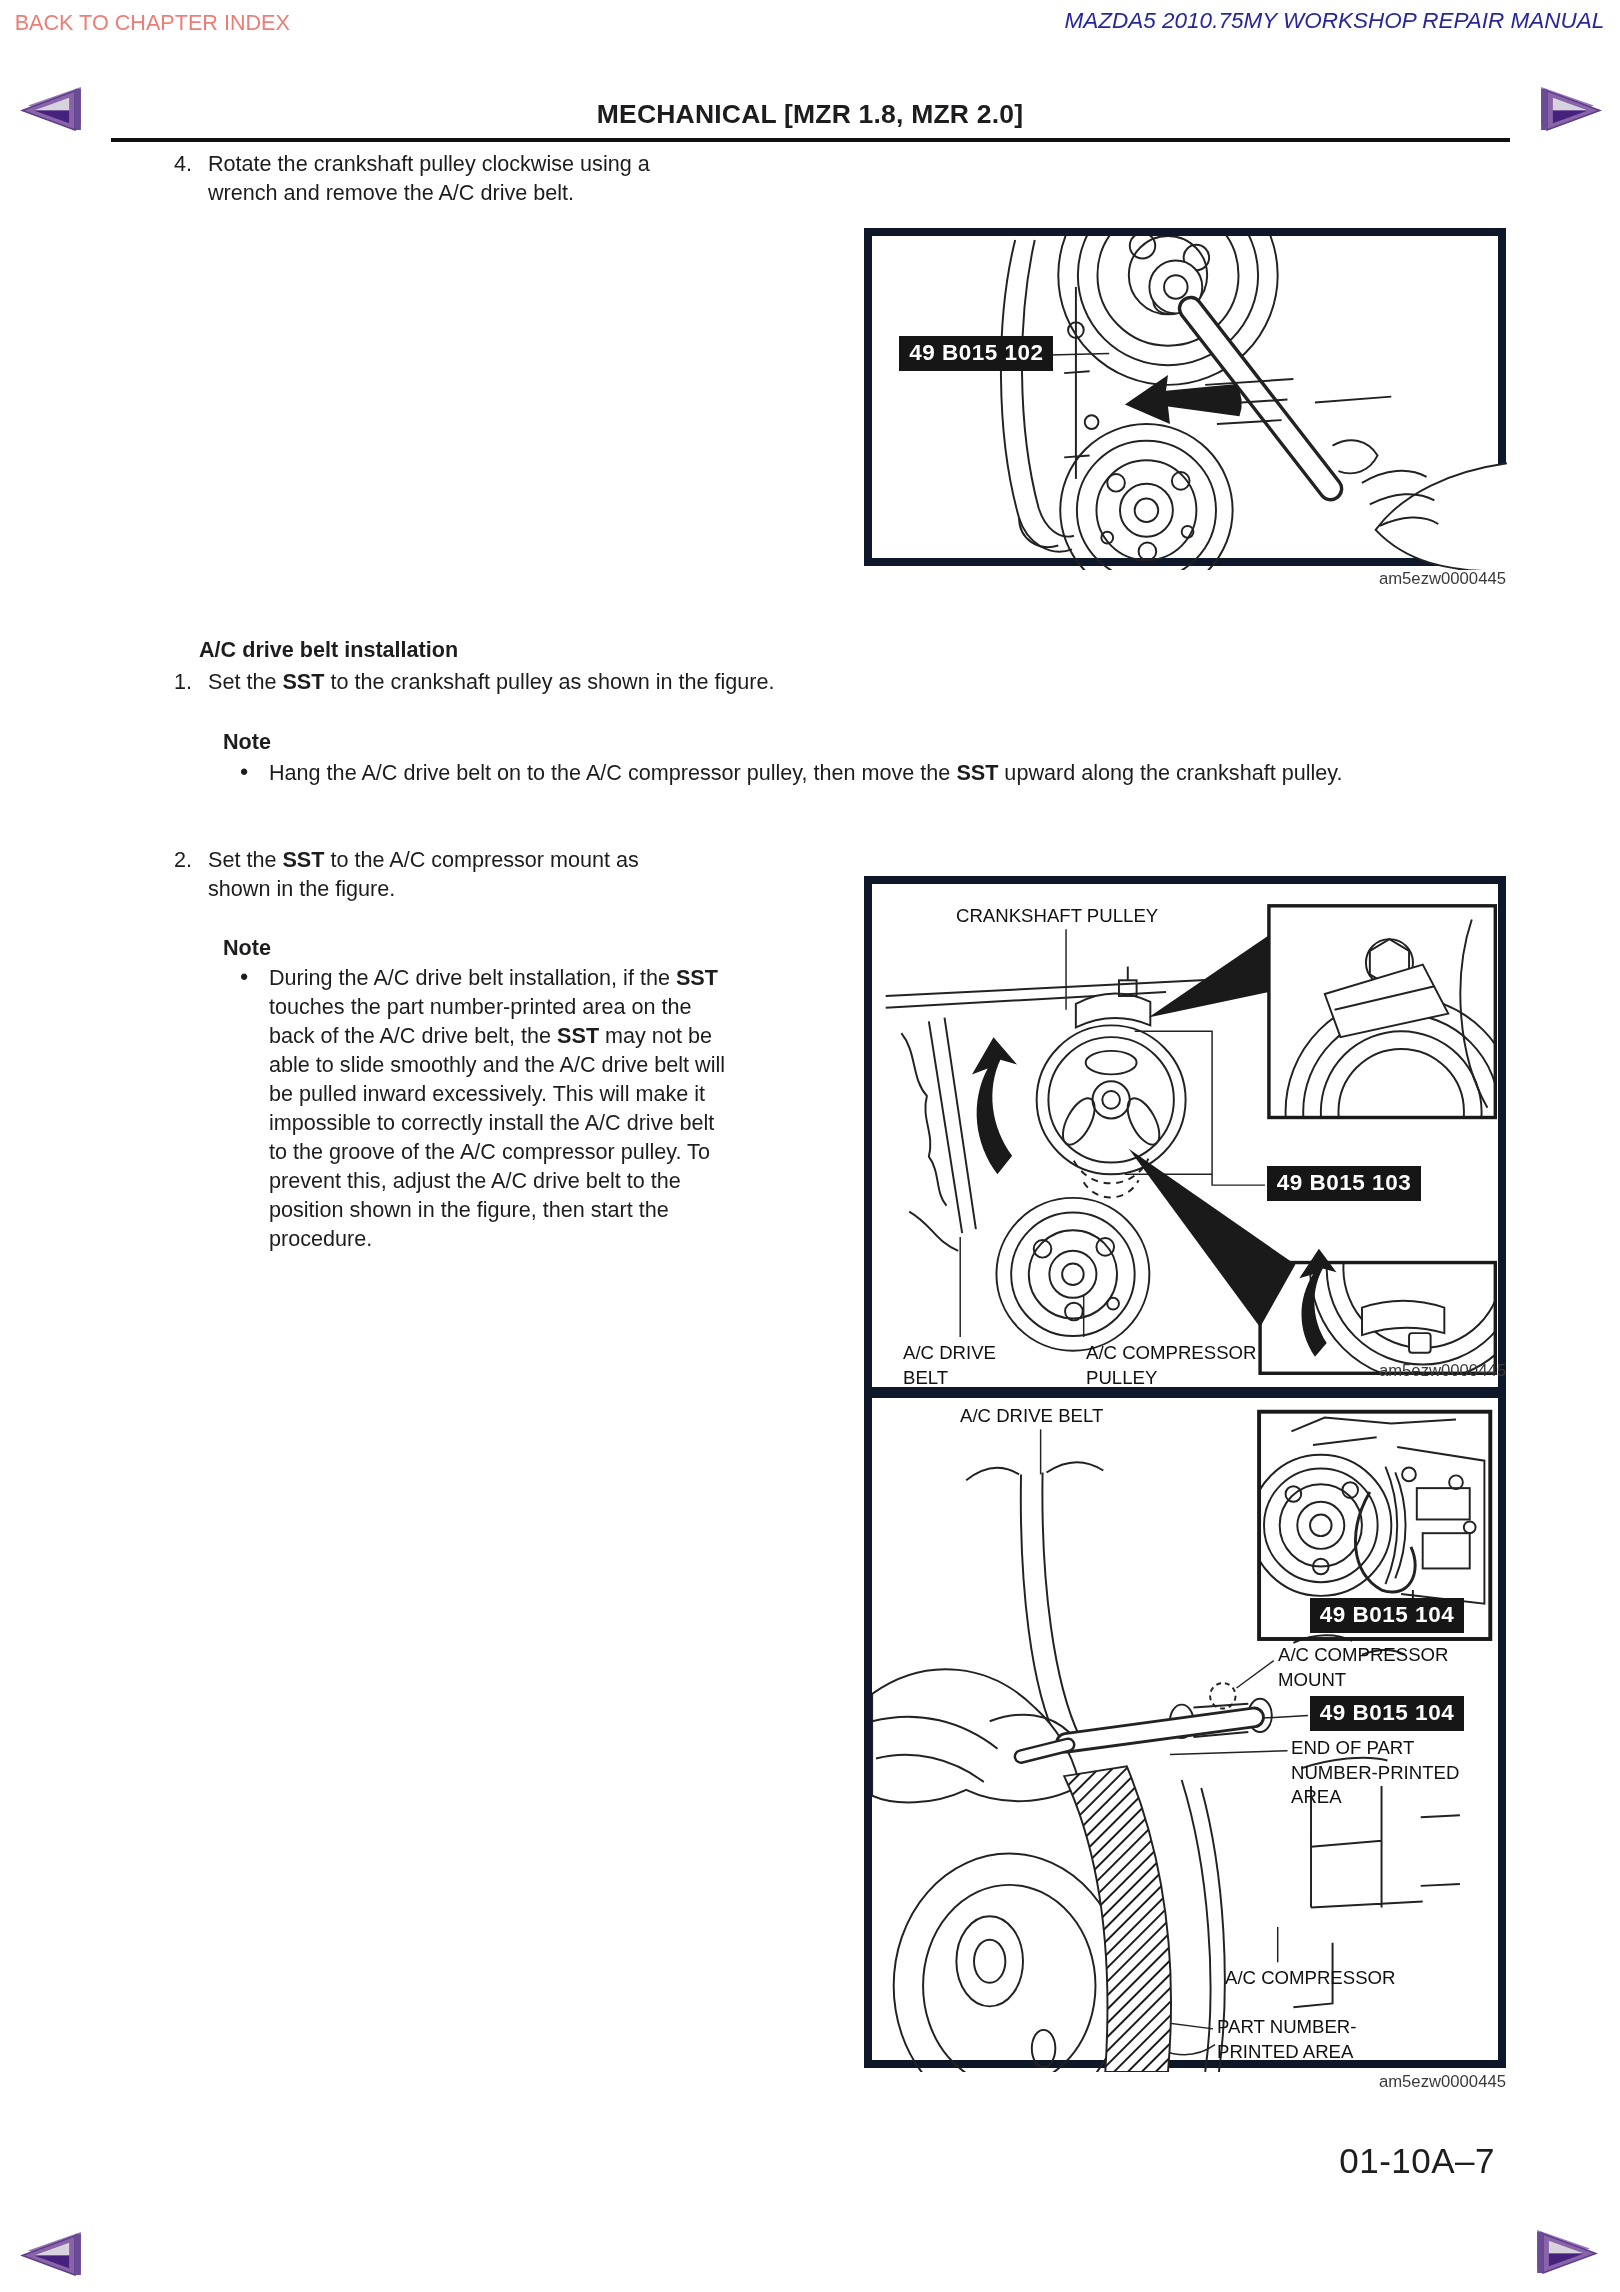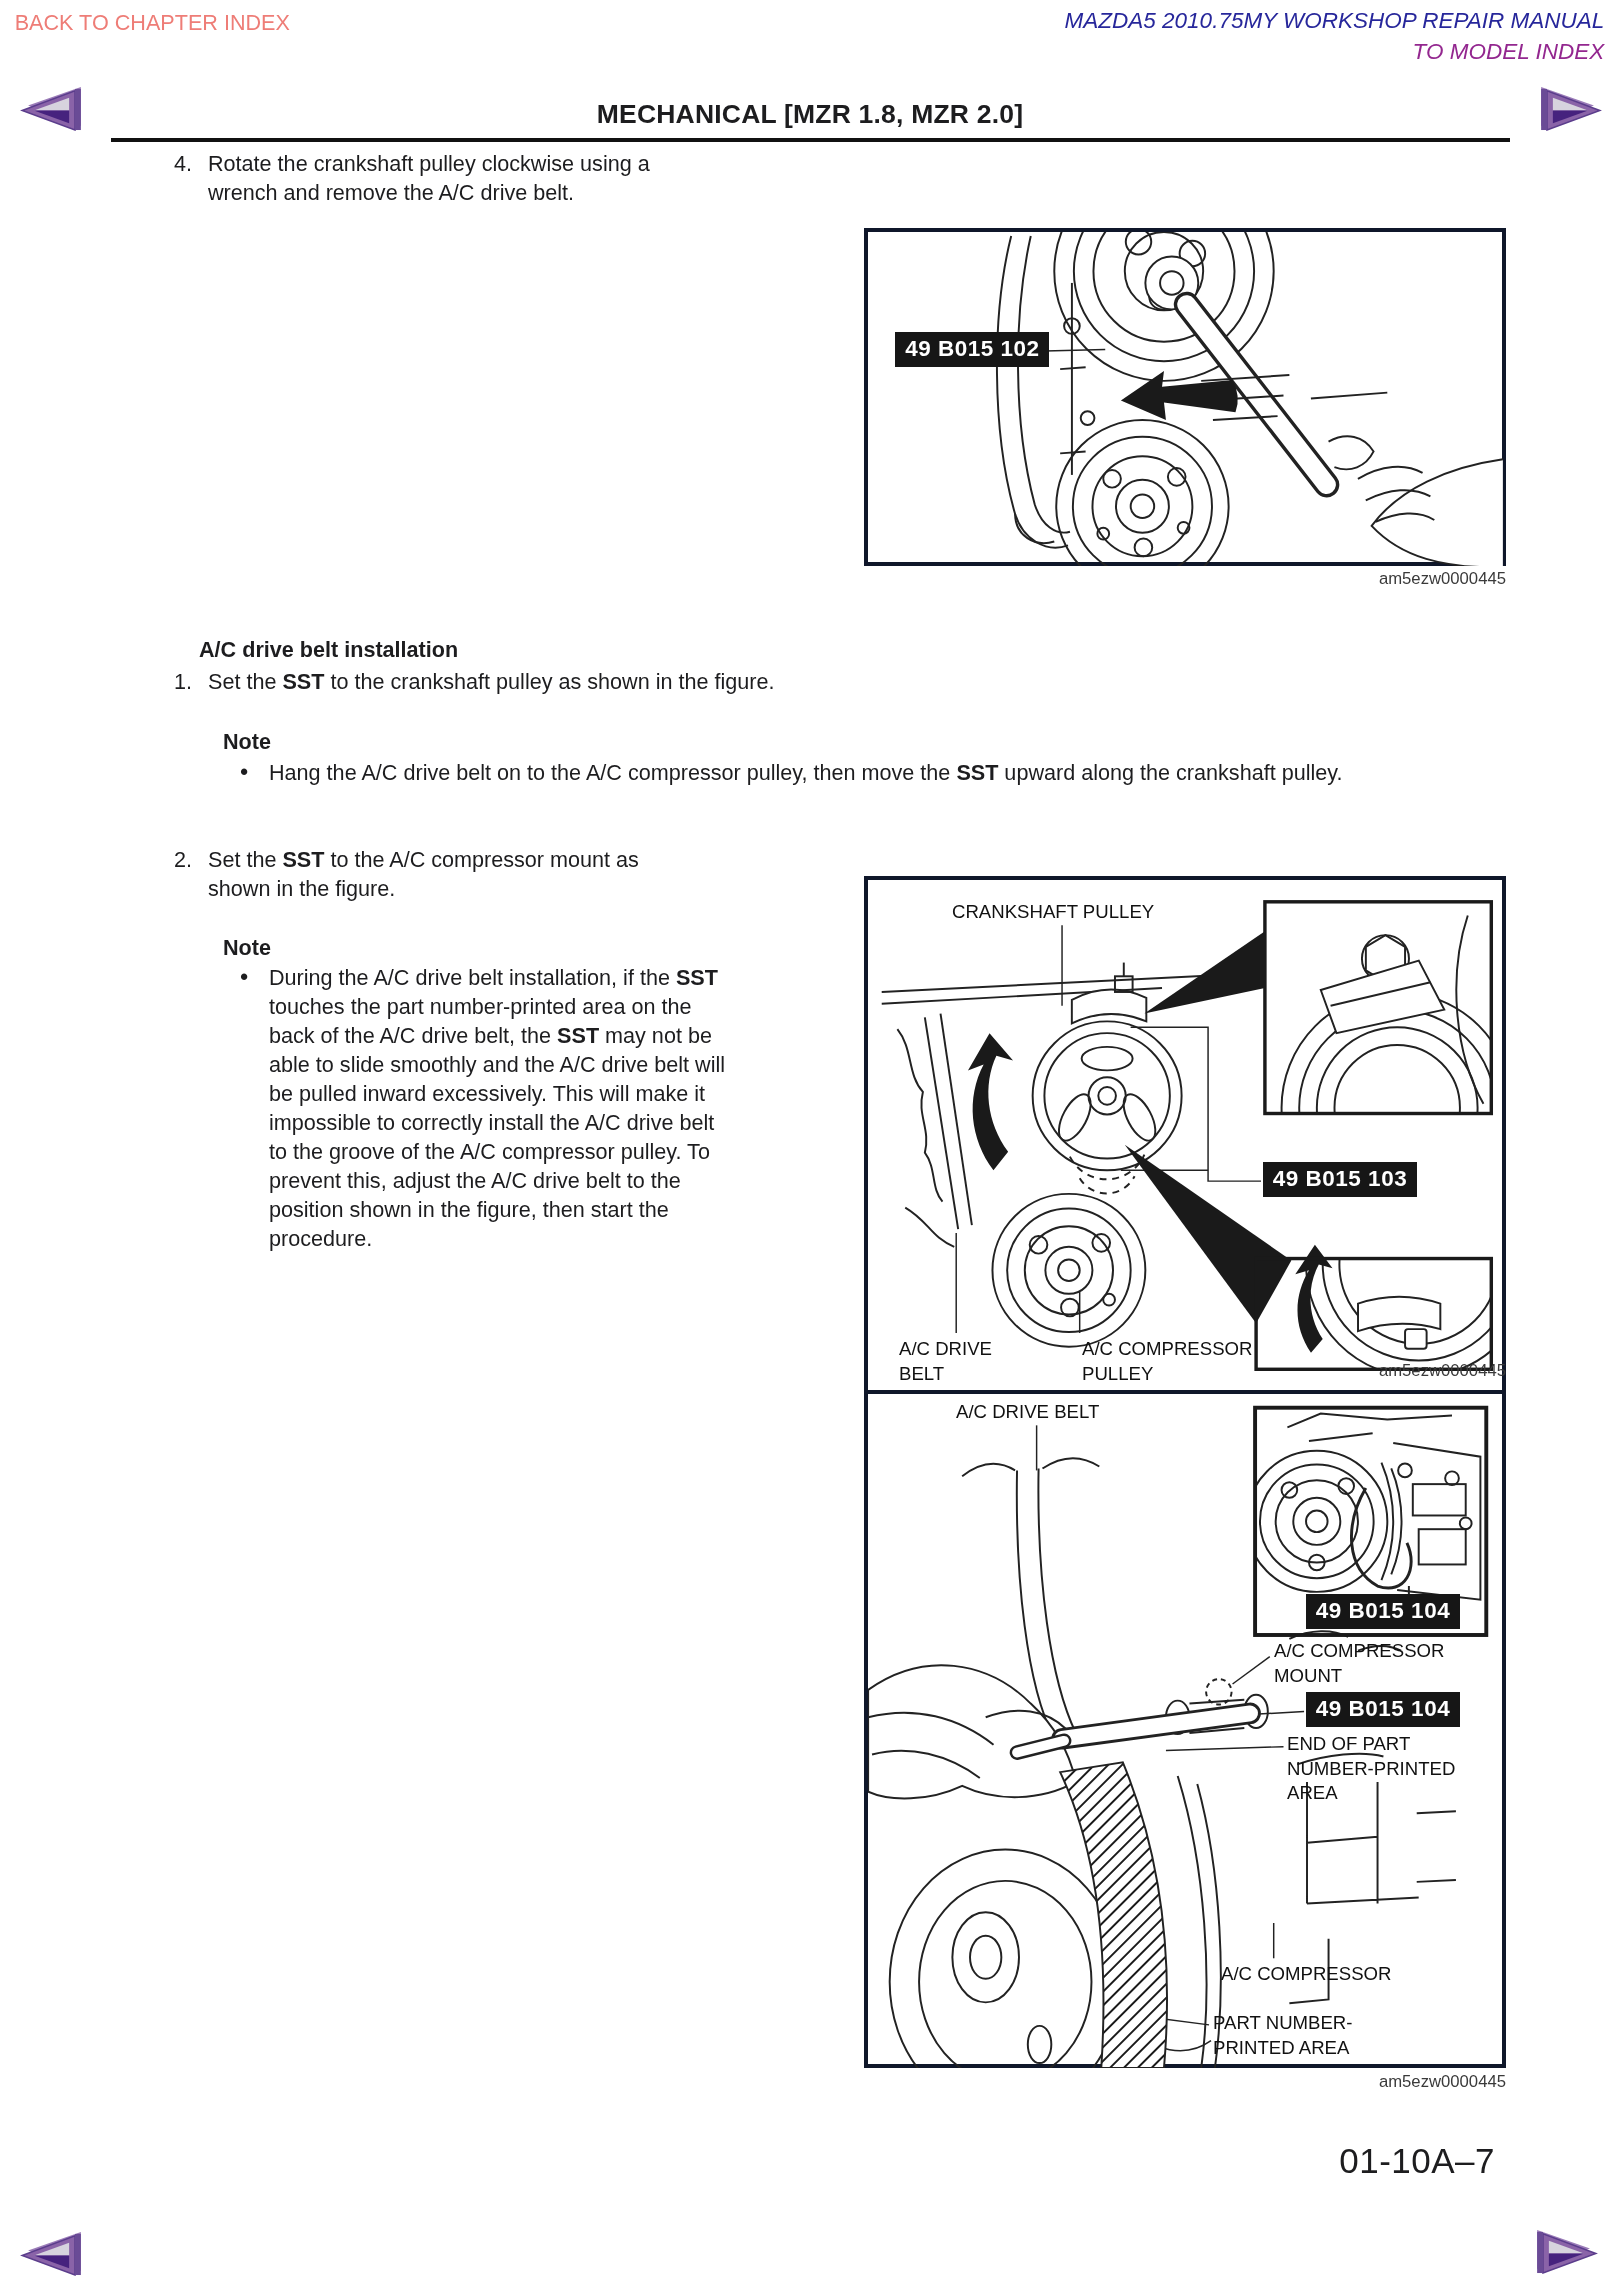--- a/index.html
+++ b/index.html
@@ -20,36 +20,35 @@
   
   .step{display:flex;font-size:21.6px;line-height:29px;}
   .step .num{width:34px;flex:0 0 34px;}
   .step .txt{flex:1;}
   .h-bold{font-size:21.6px;font-weight:bold;line-height:29px;}
   .note-h{font-size:21.6px;font-weight:bold;line-height:29px;}
   .note-b{display:flex;font-size:21.6px;line-height:29px;}
   .note-b .bullet{width:29px;flex:0 0 29px;font-size:23.5px;}
   b{font-weight:bold;}
   
-  .fig{border:4px solid #0f172a;box-sizing:border-box;background:#fff;}
+  .fig{border:8px solid #0f172a;box-sizing:border-box;background:#fff;}
   .fig svg{position:absolute;left:0;top:0;}
   .fig-label{position:absolute;font-size:18.6px;line-height:24.5px;color:#111;background:transparent;}
   .callout{position:absolute;background:#161616;color:#ffffff;font-weight:bold;font-size:22.5px;line-height:22.5px;padding:5.9px 9.8px 6.9px;letter-spacing:0.5px;white-space:nowrap;}
   .caption{position:absolute;left:864px;width:642px;text-align:right;font-size:16.7px;color:#3a3a3a;}
   .page-number{position:absolute;right:125px;top:2141px;font-size:35px;font-weight:normal;letter-spacing:0.5px;}
   .nav-arrow{position:absolute;cursor:pointer;}
 </style>
 </head>
 <body>
 
 <a class="abs back-link" href="#">BACK TO CHAPTER INDEX</a>
 
 <div class="abs top-right">
   <span class="manual-title">MAZDA5 2010.75MY WORKSHOP REPAIR MANUAL</span>
-  <a class="model-index" href="#">TO MODEL INDEX</a>
 </div>
 
 <svg class="nav-arrow" style="left:19.6px;top:86px;" width="65" height="45" viewBox="0 0 66 46">
   <polygon points="8,20 62,1 62,41" fill="#9b7cb8"></polygon>
   <polygon points="2,25 56,5 56,45" fill="#8a63a8" stroke="#5b3d8c" stroke-width="1.5"></polygon>
   <rect x="56" y="3" width="6" height="42" fill="#6a4b96"></rect>
   <polygon points="14,25 50,12 50,25" fill="#d7d3de"></polygon>
   <polygon points="14,25 50,25 50,38" fill="#46227e"></polygon>
 </svg>
 <svg class="nav-arrow" style="left:1537px;top:86px;" width="65" height="45" viewBox="0 0 66 46">

